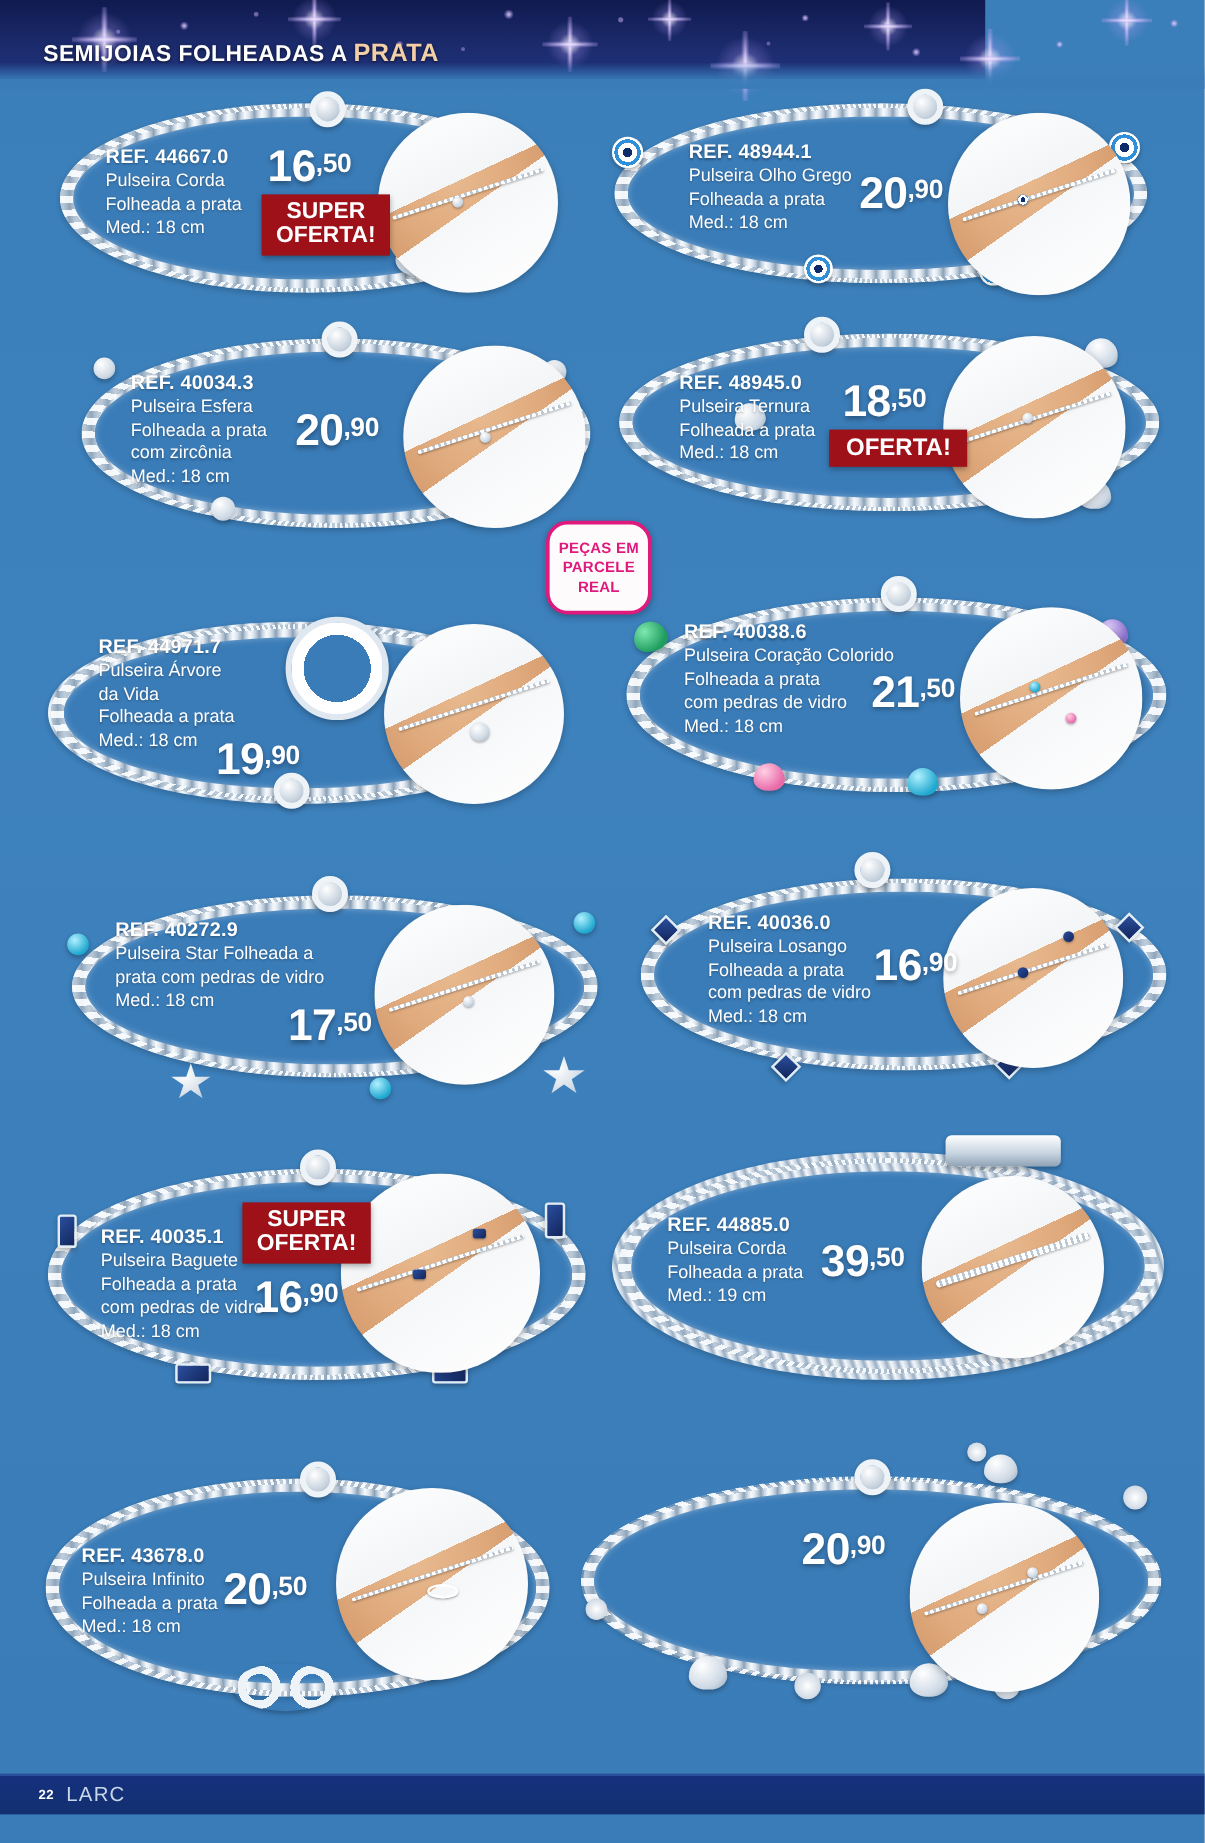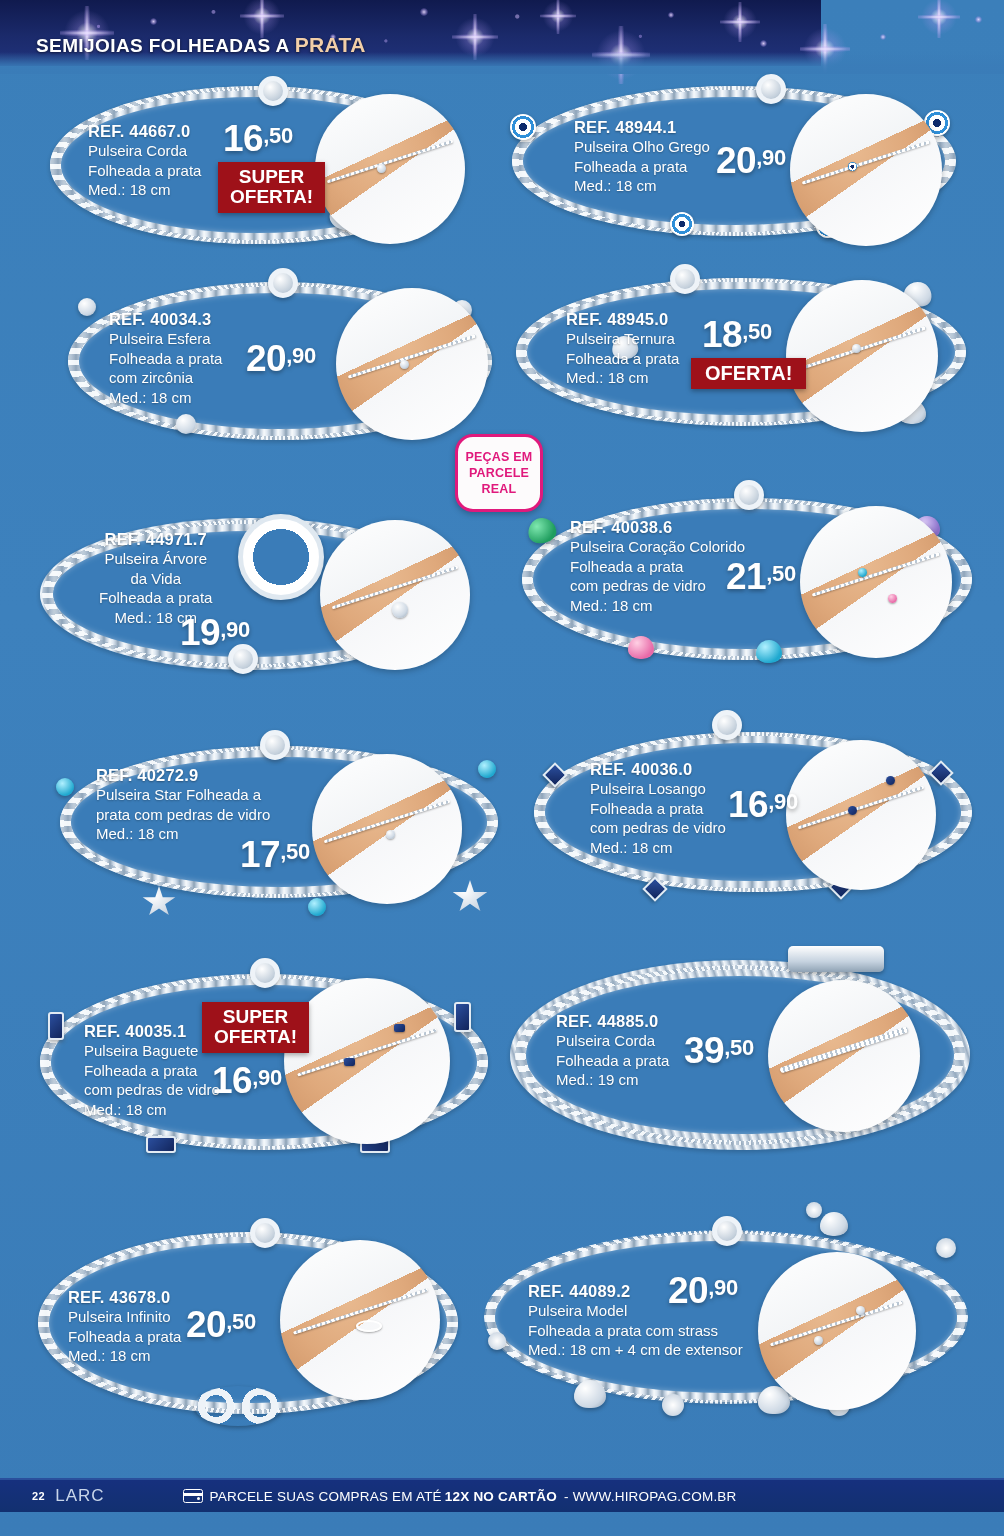--- a/index.html
+++ b/index.html
@@ -307,21 +307,21 @@
   </div>
 
   <div class="product" style="left:32px; top:500px; width:460px; height:190px;">
     <div class="chain" style="left:8px; top:18px; width:420px; height:152px; border-width:13px;"></div>
     <div class="clasp" style="left:196px; top:144px;"></div>
     <div class="charm" style="left:206px; top:14px; width:86px; height:86px; border-radius:50%; background:radial-gradient(circle at 50% 50%, rgba(58,124,184,1) 0 28px, transparent 28px), radial-gradient(circle at 50% 52%, #ffffff 0 40px, transparent 41px); border:5px solid #dfe8f0; box-shadow:0 2px 5px rgba(0,0,0,.3);"></div>
     <div class="wrist" style="left:288px; top:20px; width:150px; height:150px;">
       <div class="strand"></div>
       <div class="bead" style="left:72px; top:82px; width:16px; height:16px;"></div>
     </div>
-    <div class="info" style="left:67px; top:30px;text-align:center;">
+    <div class="info" style="left:50px; top:30px;">
       <div class="ref">REF. 44971.7</div>
       <div class="desc">Pulseira Árvore</div>
       <div class="desc">da Vida</div>
       <div class="desc">Folheada a prata</div>
       <div class="desc">Med.: 18 cm</div>
     </div>
     <div class="price" style="left:148px; top:114px;"><span class="int">19</span><span class="cents">,90</span></div>
   </div>
 
   <div class="product" style="left:512px; top:476px; width:470px; height:200px;">
@@ -461,34 +461,21 @@
     <div class="charm" style="left:350px; top:22px; width:28px; height:24px; border-radius:50% 50% 46% 46%/60% 60% 40% 40%;"></div>
     <div class="charm" style="left:104px; top:190px; width:32px; height:28px; border-radius:50% 50% 46% 46%/60% 60% 40% 40%;"></div>
     <div class="charm" style="left:288px; top:196px; width:32px; height:28px; border-radius:50% 50% 46% 46%/60% 60% 40% 40%;"></div>
     <div class="charm" style="left:192px; top:204px; width:22px; height:22px; border-radius:50%; background:radial-gradient(circle,#ffffff,#cfd9e4 70%);"></div>
     <div class="charm" style="left:358px; top:204px; width:22px; height:22px; border-radius:50%; background:radial-gradient(circle,#ffffff,#cfd9e4 70%);"></div>
     <div class="wrist" style="left:288px; top:62px; width:158px; height:158px;">
       <div class="strand"></div>
       <div class="bead" style="left:56px; top:84px;"></div>
       <div class="bead" style="left:98px; top:54px;"></div>
     </div>
-    <div class="info" style="left:58px; top:92px;">
-      <div class="ref">REF. 44089.2</div>
-      <div class="desc">Pulseira Model</div>
-      <div class="desc">Folheada a prata com strass</div>
-      <div class="desc">Med.: 18 cm + 4 cm de extensor</div>
-    </div>
     <div class="price" style="left:198px; top:82px;"><span class="int">20</span><span class="cents">,90</span></div>
   </div>
 
   <div class="footer">
     <span class="page-no">22</span>
     <span class="brand">LARC</span>
-    <span class="footer-msg">
-      <span class="card-icon"></span>
-      <span>PARCELE SUAS COMPRAS EM ATÉ </span>
-      <span class="b">12X NO CARTÃO</span>
-      <span class="sep"> - </span>
-      <span>WWW.HIROPAG.COM.BR</span>
-    </span>
   </div>
 
 </div>
 
 </body></html>

